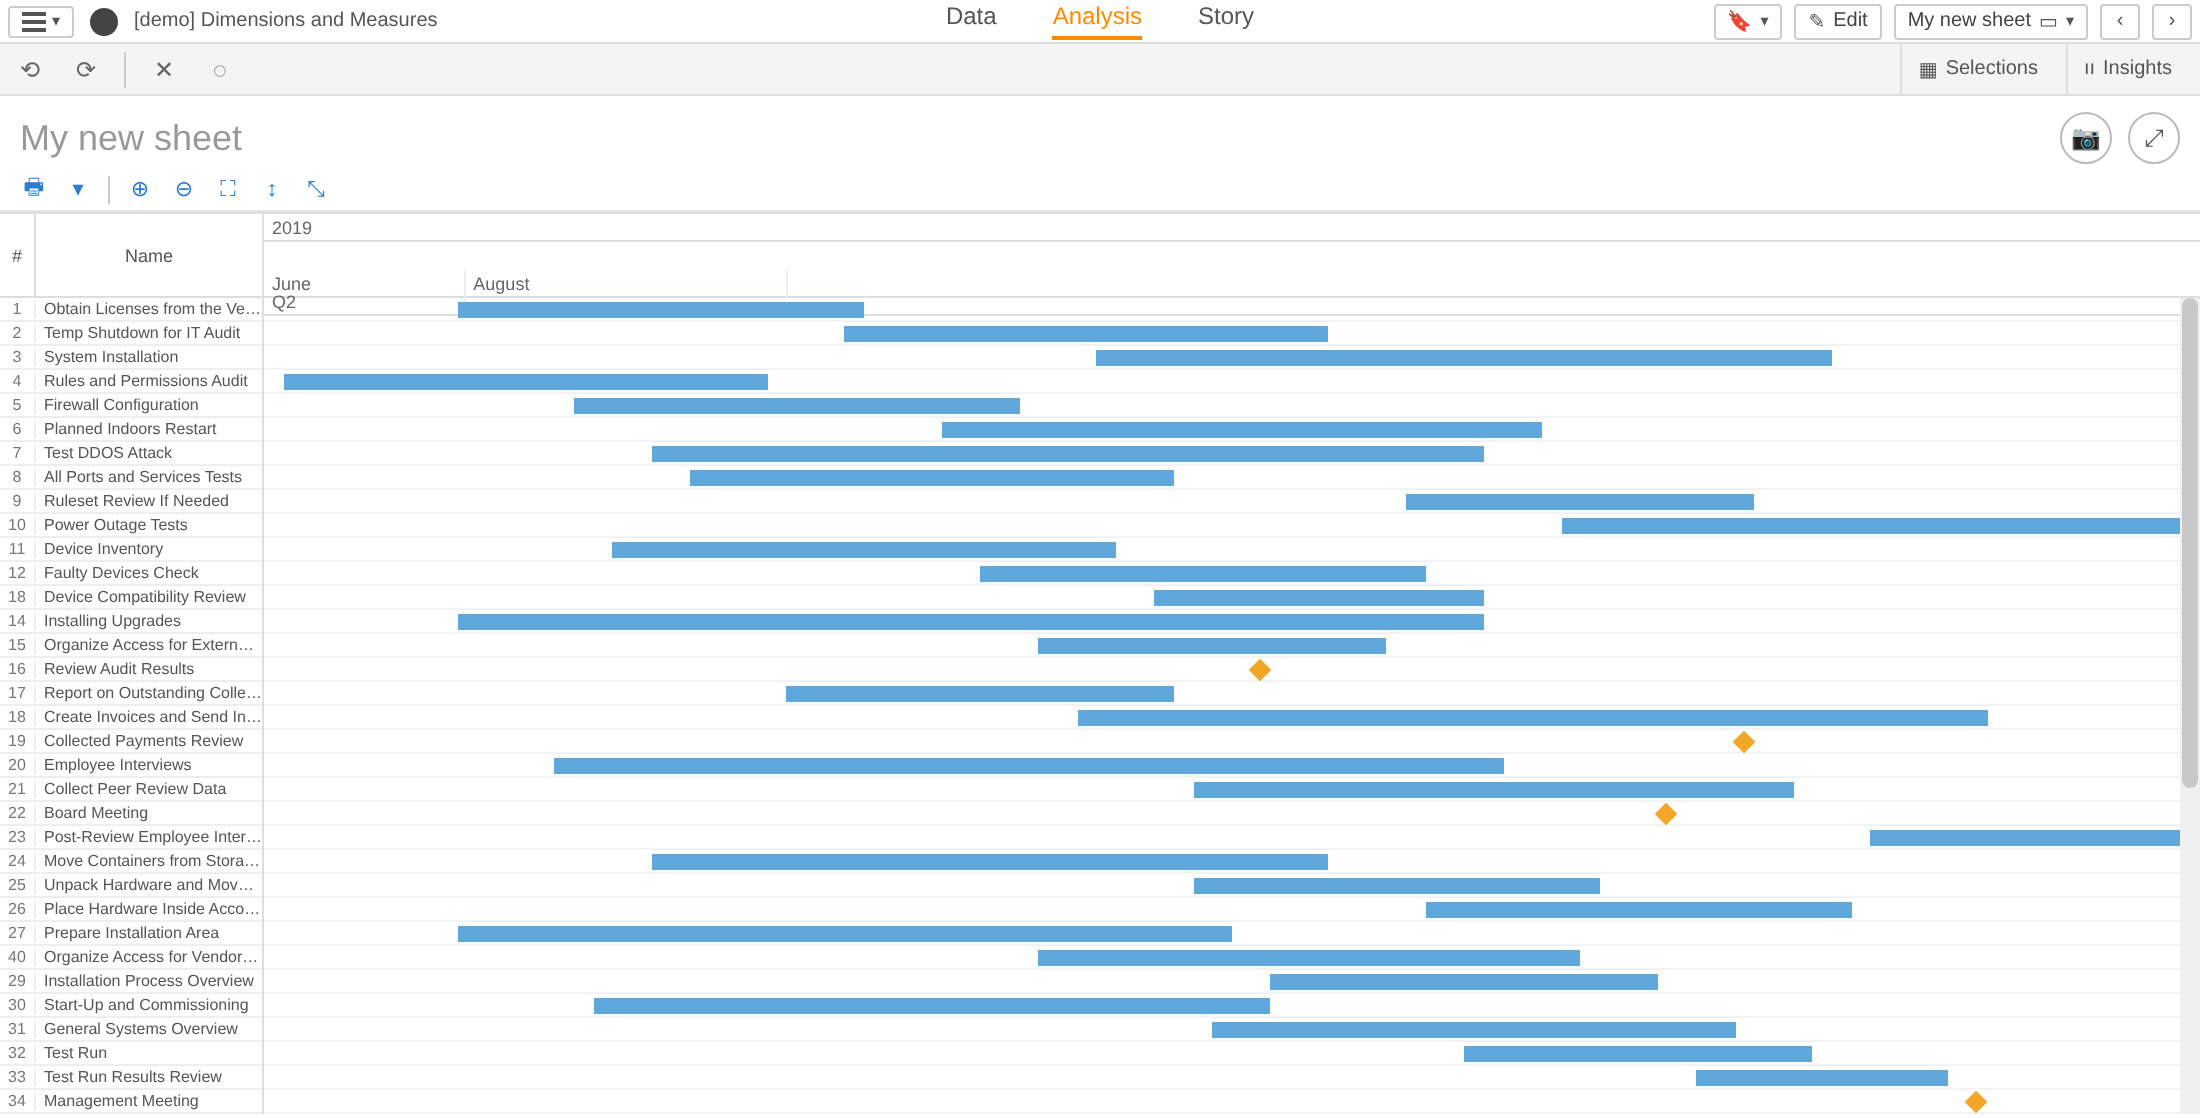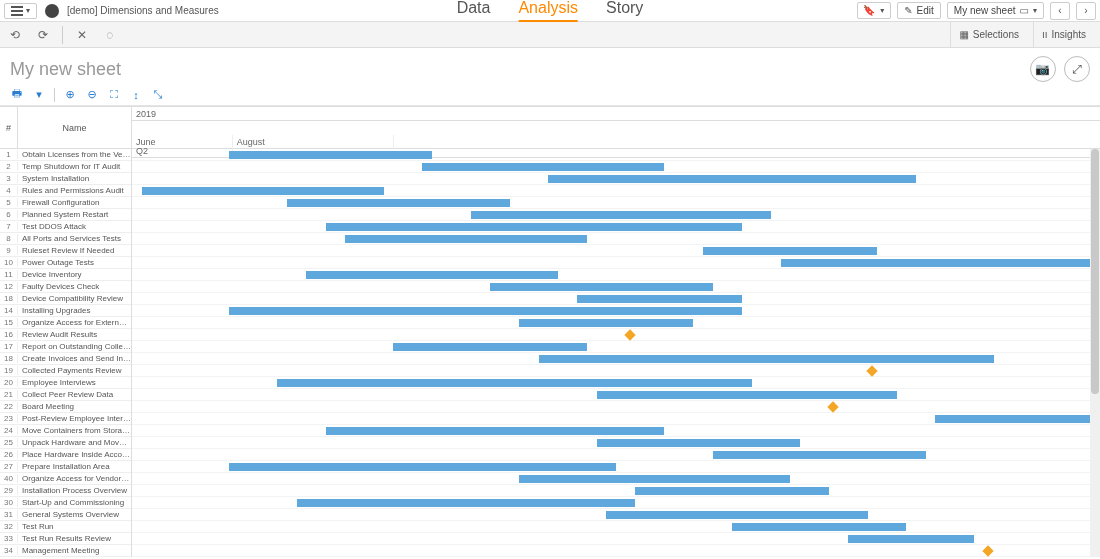--- a/index.html
+++ b/index.html
@@ -8,21 +8,21 @@
   
   .topbar { display: flex; align-items: center; height: 22px; border-bottom: 1px solid #ddd; padding: 0 4px; }
   .topbar-left { display: flex; align-items: center; gap: 8px; }
   .hamburger-btn { display: flex; align-items: center; gap: 3px; padding: 2px 6px; border: 1px solid #ccc; border-radius: 2px; cursor: pointer; }
   .hamburger-icon { display: inline-block; }
   .hamburger-icon::before { content: ""; display: block; width: 12px; height: 2px; background: #555; box-shadow: 0 4px 0 #555, 0 8px 0 #555; margin-bottom: 8px; }
   .caret { font-size: 8px; color: #555; }
   .globe { width: 14px; height: 14px; border-radius: 50%; background: #444; display: inline-block; }
   .app-title { font-size: 10px; color: #555; }
   .topbar-center { position: absolute; left: 50%; transform: translateX(-50%); display: flex; gap: 28px; }
-  .topbar-center .nav-item { font-size: 16px; color: #555; padding-bottom: 3px; cursor: pointer; }
+  .topbar-center .nav-item { font-size: 12px; color: #555; padding-bottom: 3px; cursor: pointer; }
   .topbar-center .nav-item.active { color: #ff8a00; border-bottom: 2px solid #ff8a00; }
   .topbar-right { margin-left: auto; display: flex; align-items: center; gap: 6px; }
   .btn-outline { border: 1px solid #ccc; border-radius: 2px; padding: 2px 6px; display: flex; align-items: center; gap: 4px; cursor: pointer; font-size: 10px; color: #444; }
   .icon-small { font-size: 10px; color: #555; }
   .nav-arrow { width: 20px; height: 18px; border: 1px solid #ccc; border-radius: 2px; display: flex; align-items: center; justify-content: center; cursor: pointer; font-size: 10px; color: #555; }
 
   
   .subbar { display: flex; align-items: center; height: 26px; background: #f4f4f4; border-bottom: 1px solid #ddd; padding: 0 6px; gap: 10px; }
   .subbar .tool { width: 18px; height: 18px; display: flex; align-items: center; justify-content: center; cursor: pointer; color: #666; font-size: 12px; }
   .subbar .divider { width: 1px; height: 18px; background: #ccc; }
@@ -170,21 +170,21 @@
         <div class="row">
           <div class="idx">4</div>
           <div class="name">Rules and Permissions Audit</div>
         </div>
         <div class="row">
           <div class="idx">5</div>
           <div class="name">Firewall Configuration</div>
         </div>
         <div class="row">
           <div class="idx">6</div>
-          <div class="name">Planned System Restart</div>
+          <div class="name">Planned Indoors Restart</div>
         </div>
         <div class="row">
           <div class="idx">7</div>
           <div class="name">Test DDOS Attack</div>
         </div>
         <div class="row">
           <div class="idx">8</div>
           <div class="name">All Ports and Services Tests</div>
         </div>
         <div class="row">

